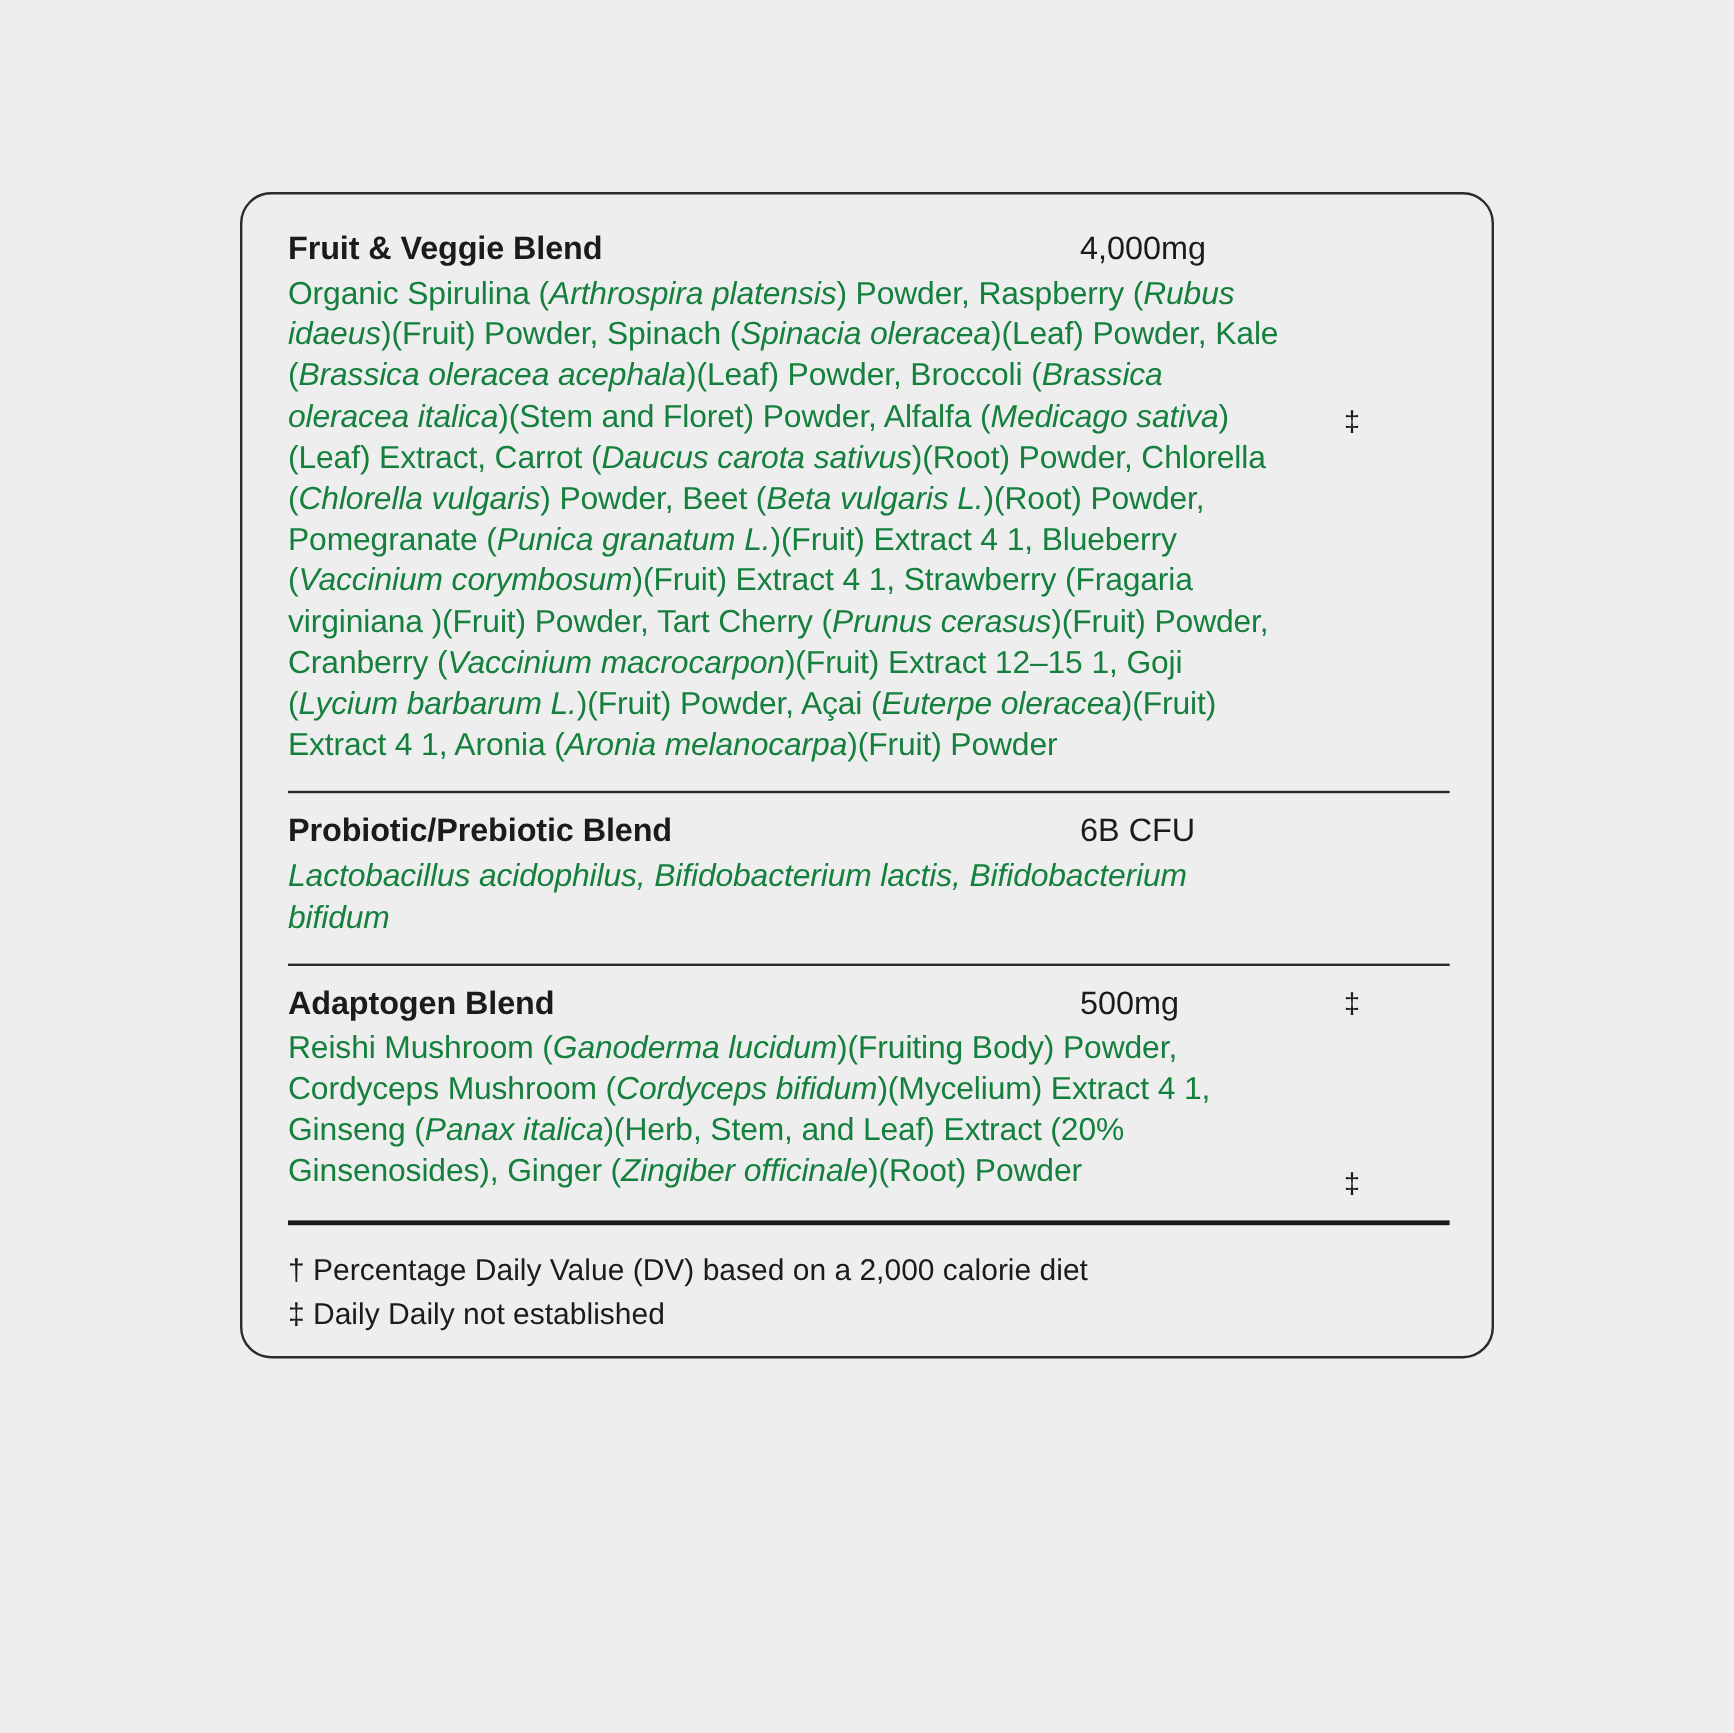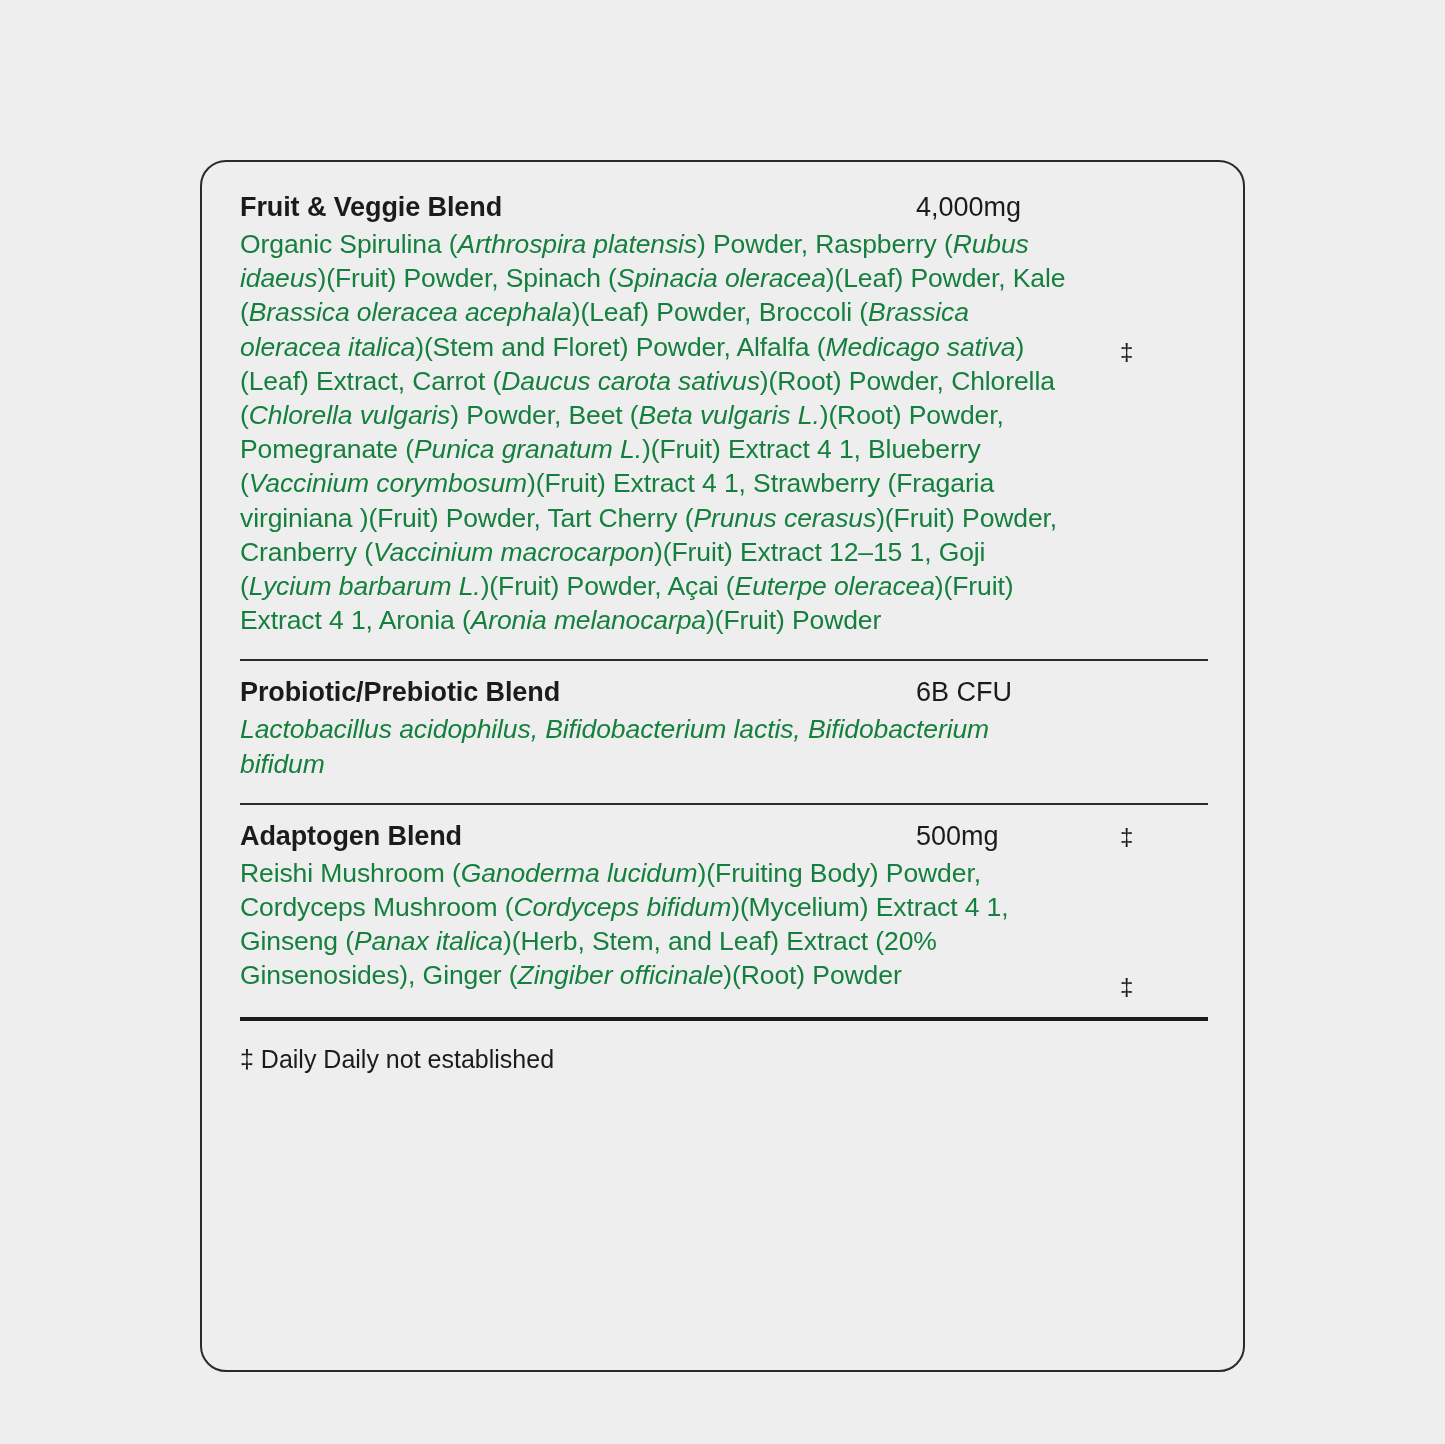--- a/index.html
+++ b/index.html
@@ -15,21 +15,21 @@
     position: relative;
     width: 1445px;
     height: 1444px;
     background: #eeeeee;
   }
   .panel {
     position: absolute;
     left: 200px;
     top: 160px;
     width: 1045px;
-    height: 1212px;
+    height: 972px;
     border: 2px solid #2a2a2a;
     border-radius: 26px;
     box-sizing: border-box;
     background: #eeeeee;
   }
   .inner {
     position: absolute;
     left: 38px;
     top: 30px;
     right: 34px;
@@ -50,21 +50,20 @@
     color: #1b1b1b;
     letter-spacing: -0.1px;
     flex: 0 0 auto;
   }
   .block-amount {
     position: absolute;
     left: 660px;
     font-size: 27px;
     color: #1b1b1b;
     font-weight: 400;
-    margin-left: 16px;
   }
 
   .ingredients {
     font-size: 26.5px;
     line-height: 34.2px;
     color: #15803d;
     width: 830px;
     margin-top: 4px;
     letter-spacing: -0.1px;
   }
@@ -132,17 +131,18 @@
           <span class="block-title">Adaptogen Blend</span>
           <span class="block-amount">500mg</span>
           <span class="mark mark-ad1">‡</span>
         </div>
         <span class="mark mark-ad2">‡</span>
         <div class="ingredients">Reishi Mushroom (<em>Ganoderma lucidum</em>)(Fruiting Body) Powder, Cordyceps Mushroom (<em>Cordyceps bifidum</em>)(Mycelium) Extract 4 1, Ginseng (<em>Panax italica</em>)(Herb, Stem, and Leaf) Extract  (20% Ginsenosides), Ginger (<em>Zingiber officinale</em>)(Root) Powder</div>
       </div>
 
       <hr class="rule-thick">
 
+      <div class="footnote">† Percentage Daily Value (DV) based on a 2,000 calorie diet</div>
       <div class="footnote">‡ Daily Daily not established</div>
 
     </div>
   </div>
 </div>
 
 </body></html>

